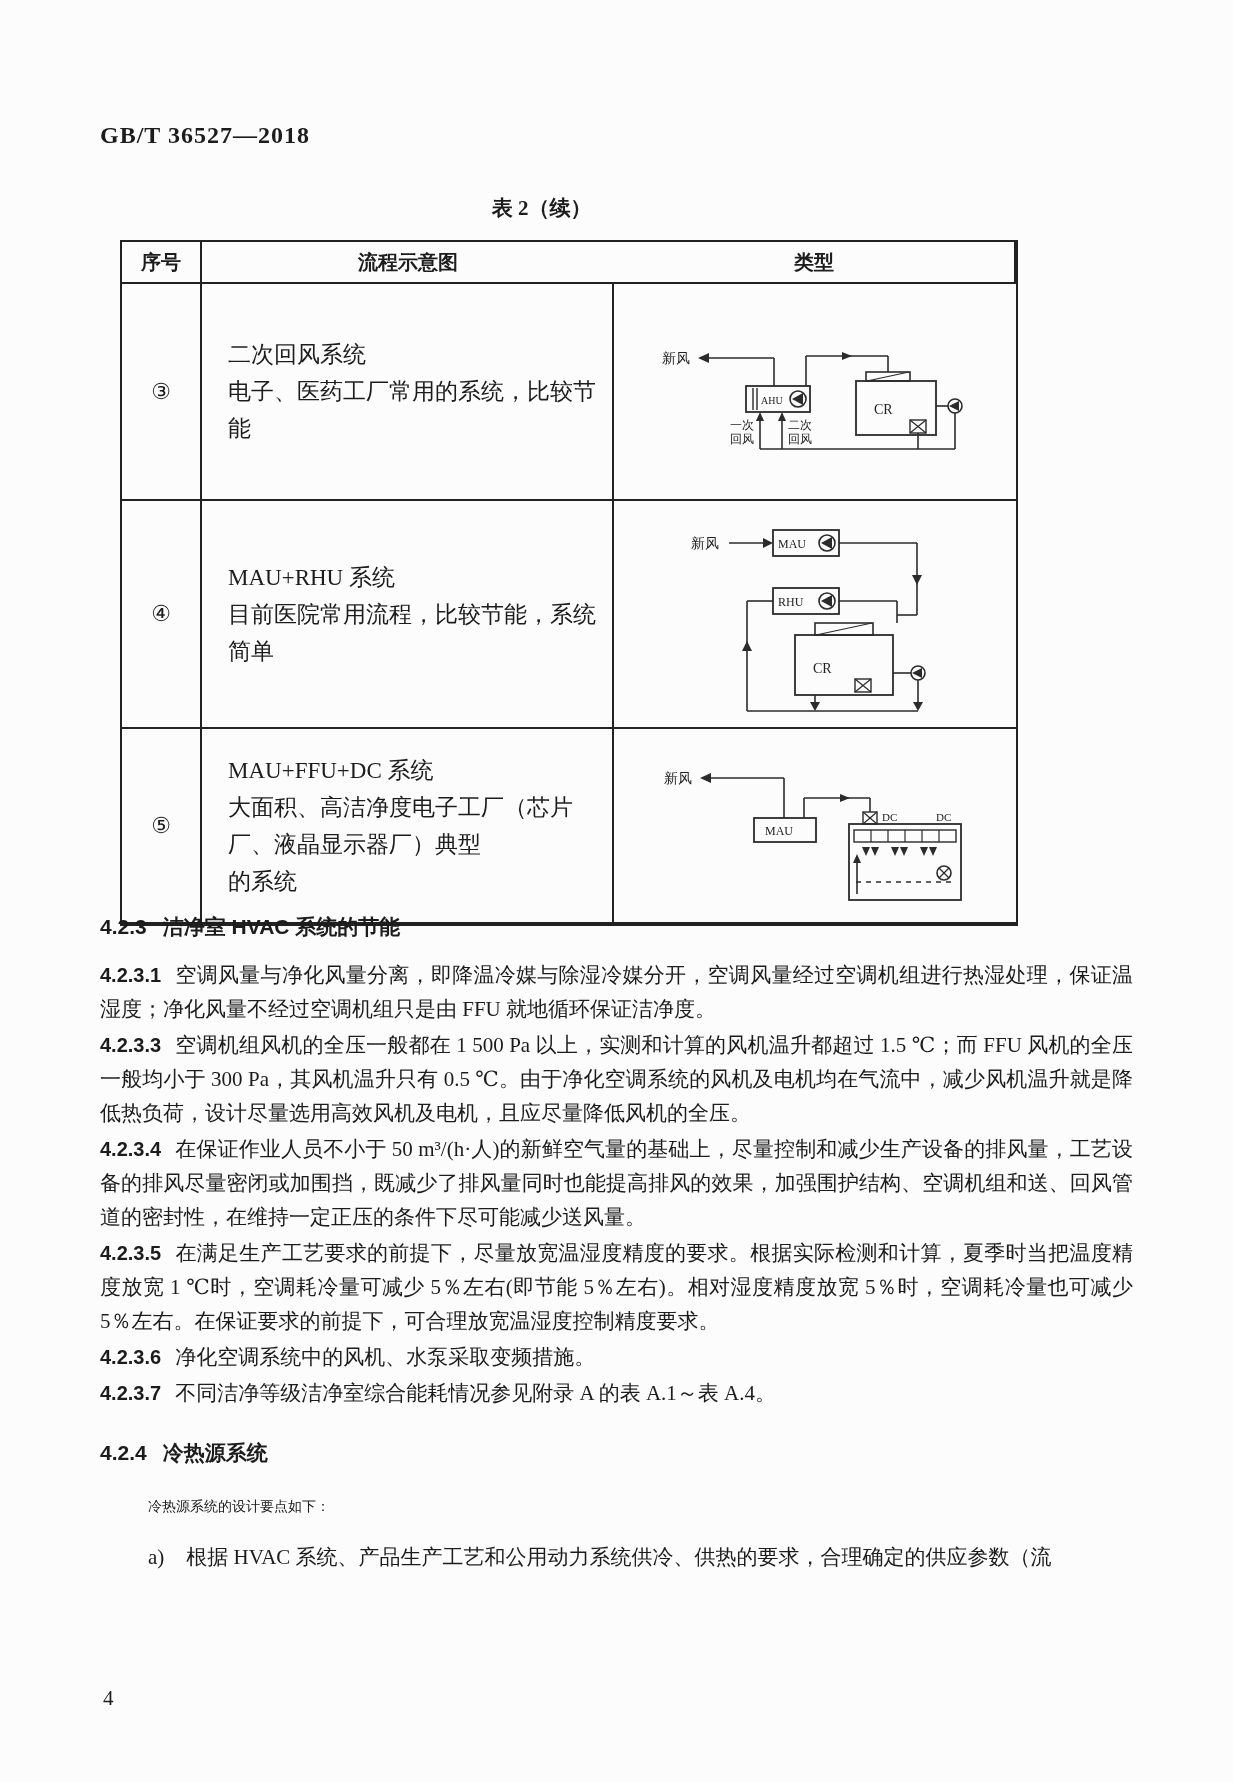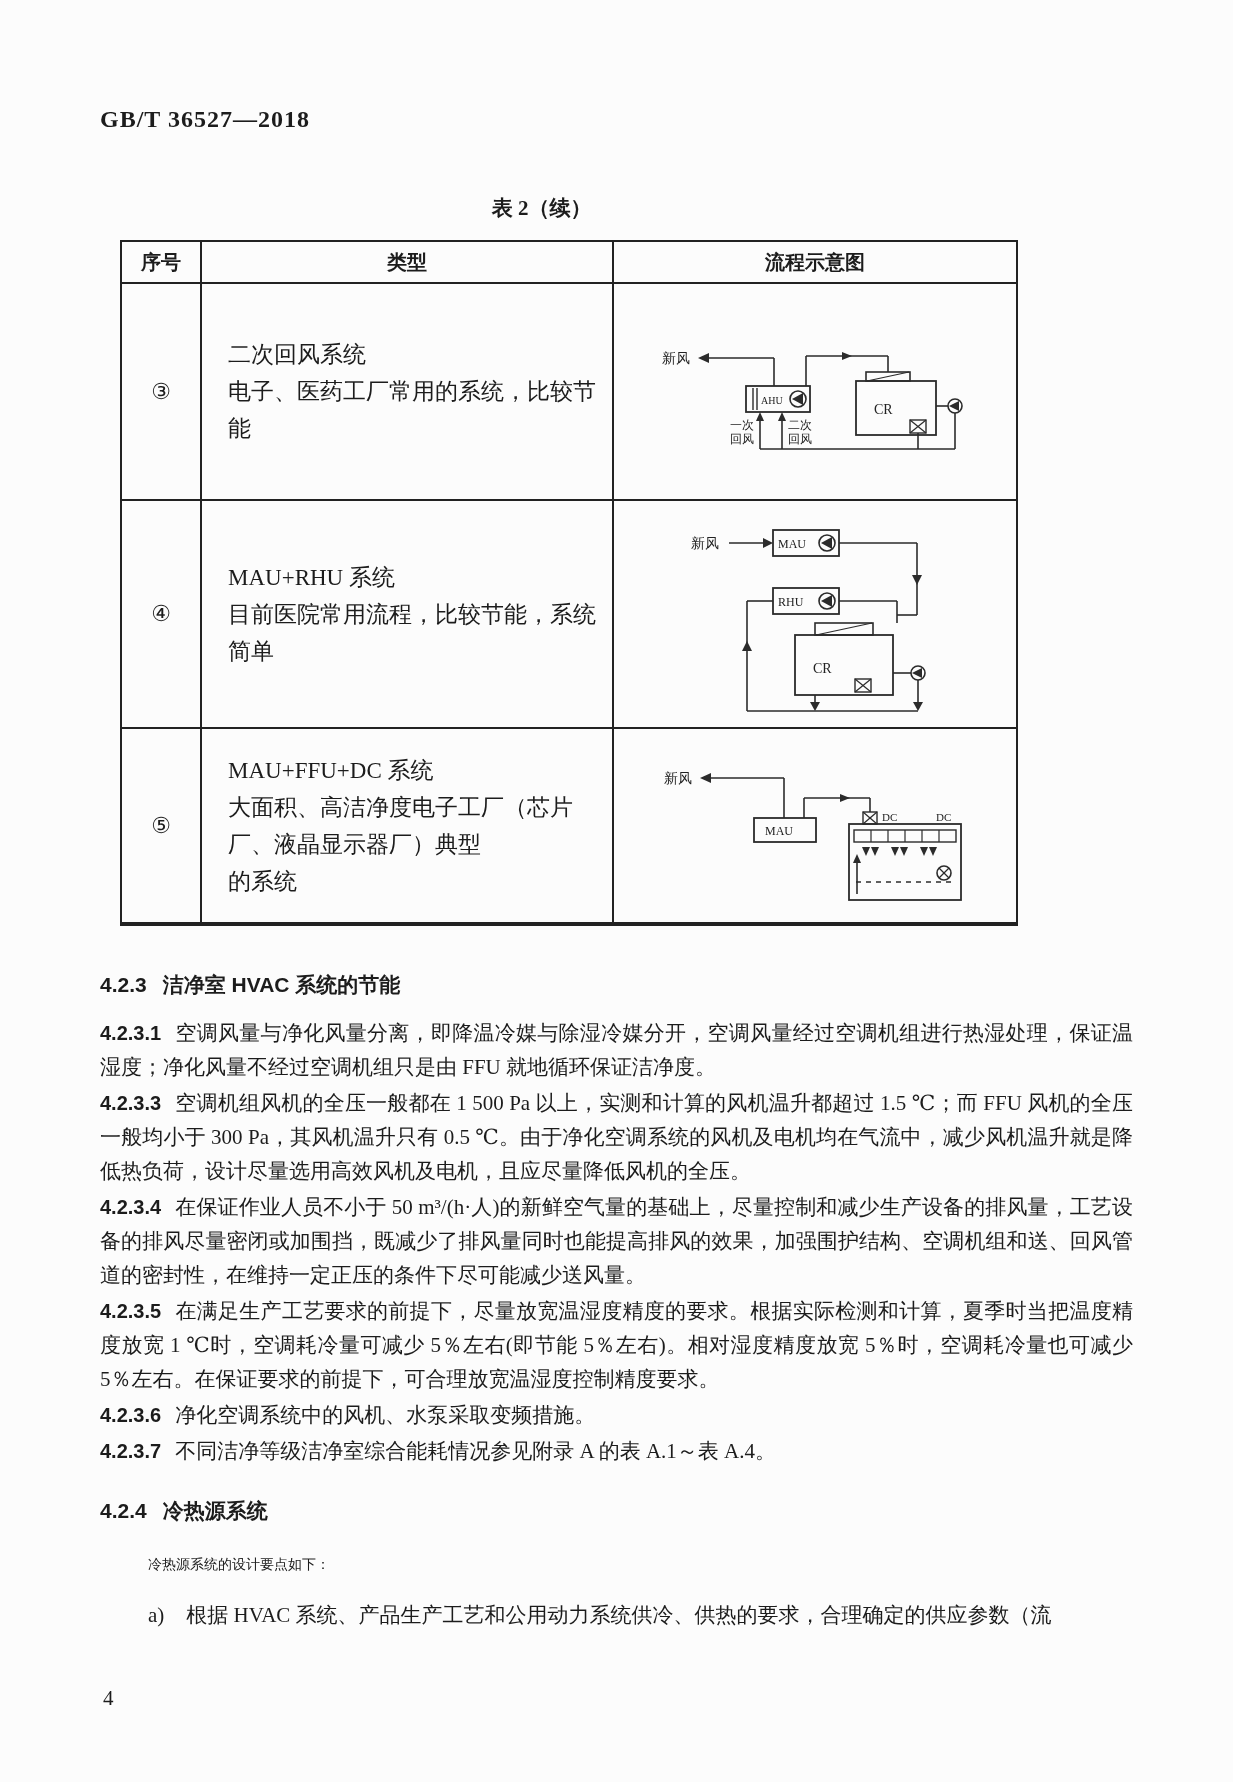--- a/index.html
+++ b/index.html
@@ -1,34 +1,34 @@
 <!DOCTYPE html>
 <html><head>
 <meta charset="utf-8">
 <style>
   html,body{margin:0;padding:0;background:#e9e9e9;}
   .page{position:relative;width:1233px;height:1782px;background:#fcfcfc;overflow:hidden;
         font-family:"Liberation Serif","DejaVu Serif",serif;color:#1c1c1c;}
-  .doc-number{position:absolute;left:100px;top:106px;font-size:24px;font-weight:bold;letter-spacing:1px;}
+  .doc-number{position:absolute;left:100px;top:122px;font-size:24px;font-weight:bold;letter-spacing:1px;}
   .table-title{position:absolute;left:120px;top:194px;width:843px;text-align:center;
                font-size:21px;font-weight:bold;}
   .tbl{position:absolute;left:120px;top:240px;width:898px;border:2px solid #222;border-bottom-width:4px;
        box-sizing:border-box;display:grid;grid-template-columns:80px 412px 1fr;
        grid-template-rows:42px 217px 228px 193px;background:#fcfcfc;}
   .cell{border-right:2px solid #222;border-bottom:2px solid #222;display:flex;align-items:center;
         justify-content:center;box-sizing:border-box;}
   .cell.last-col{border-right:none;}
   .cell.last-row{border-bottom:none;}
   .hdr{font-weight:bold;font-size:20px;}
   .no-cell{font-size:22px;}
   .type-cell{flex-direction:column;align-items:flex-start;justify-content:center;
              padding-left:26px;padding-right:10px;font-size:23px;line-height:37px;}
   .diag-cell{padding:4px 0;}
   svg text{font-family:"Liberation Serif","DejaVu Serif",serif;fill:#222;}
-  .sections{position:absolute;left:100px;top:970px;width:1033px;}
+  .sections{position:absolute;left:100px;top:912px;width:1033px;}
   .sec-head{font-family:"Liberation Sans","DejaVu Sans",sans-serif;font-weight:bold;
             font-size:21px;line-height:30px;margin:0 0 16px 0;}
   .sec-head .num{margin-right:16px;}
   .clause{font-size:21px;line-height:34px;text-align:justify;margin:2px 0;}
   .clause .cnum{font-family:"Liberation Sans","DejaVu Sans",sans-serif;font-weight:bold;
                 font-size:20px;margin-right:14px;}
   .sec-head.second{margin-top:28px;margin-bottom:22px;}
   .intro-line{font-size:14px;line-height:34px;padding-left:48px;}
   .item-line{font-size:21px;line-height:34px;padding-left:48px;margin-top:16px;}
   .item-line .ilabel{margin-right:22px;}
@@ -39,22 +39,22 @@
 
 <div class="page">
 
   <div class="doc-number">GB/T 36527—2018</div>
 
   <div class="table-title">表 2（续）</div>
 
   <div class="tbl">
 
     <div class="cell hdr">序号</div>
+    <div class="cell hdr last-col">流程示意图</div>
     <div class="cell hdr">类型</div>
-    <div class="cell hdr last-col">流程示意图</div>
 
     <div class="cell no-cell">③</div>
     <div class="cell type-cell">
       <div>二次回风系统</div>
       <div>电子、医药工厂常用的系统，比较节能</div>
     </div>
     <div class="cell last-col diag-cell">
       <svg width="322" height="140" viewBox="0 0 322 140">
         <g stroke="#2b2b2b" stroke-width="1.6" fill="none">
           <line x1="55" y1="36" x2="120" y2="36"></line>

